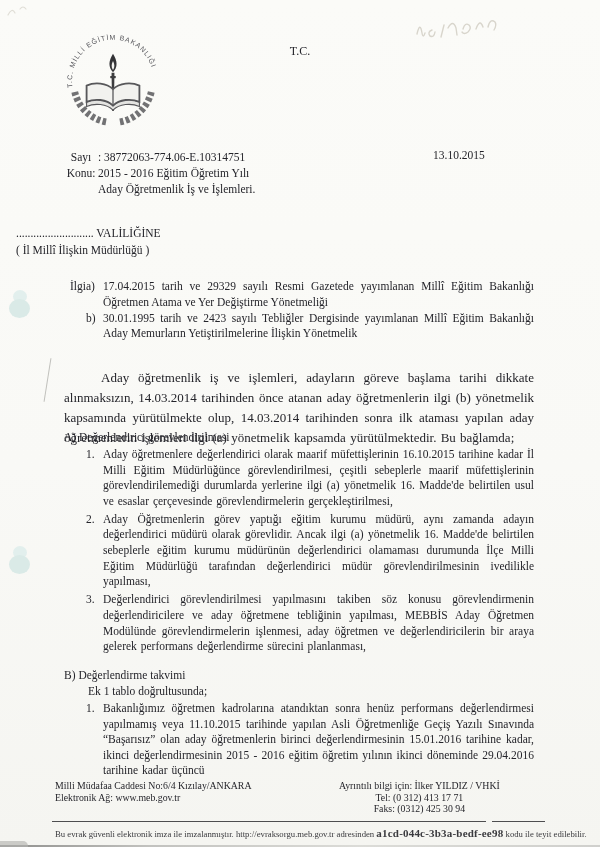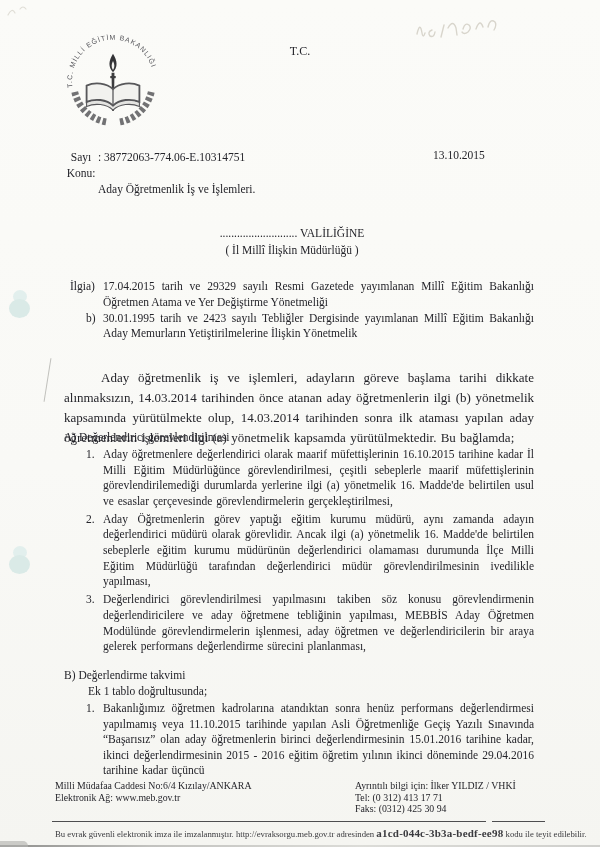--- a/index.html
+++ b/index.html
@@ -15,22 +15,22 @@
   .hdr-tc{top:28px;font-size:12px;margin-top:16px;}
   .hdr-min{top:44px;font-size:13.5px;}
   .hdr-dep{top:63px;font-size:12.5px;}
   
   .meta{position:absolute;left:64px;top:149px;font-size:11.5px;line-height:16px;}
   .meta-row{display:flex;}
   .meta-row .lbl{width:34px;flex:none;text-align:center;}
   .meta-ind{padding-left:34px;}
   .date{position:absolute;left:433px;top:149px;font-size:11.5px;}
   
-  .recipient{position:absolute;top:225px;left:0;width:584px;text-align:center;
-    font-size:11.5px;line-height:17px;}
+  .recipient{position:absolute;top:225px;left:0;width:584px;text-align:left;
+    font-size:11.5px;line-height:17px;padding-left:16px;}
   
   .ilgi{position:absolute;top:279px;left:64px;width:470px;font-size:11.5px;line-height:15.8px;}
   .ilgi-row{display:flex;}
   .ilgi-lbl{width:22px;flex:none;text-align:right;}
   .ilgi-mk{width:17px;flex:none;}
   .ilgi-tx{flex:1;text-align:justify;text-align-last:left;}
   
   .intro{position:absolute;top:368px;left:64px;width:470px;font-size:13px;
     line-height:20px;text-align:justify;text-align-last:left;text-indent:37px;word-spacing:1px;}
   .sec-h{position:absolute;left:64px;font-size:11.5px;white-space:nowrap;}
@@ -39,21 +39,21 @@
   .sec-b-sub{position:absolute;top:685px;left:88px;font-size:11.5px;white-space:nowrap;}
   .nlist{position:absolute;left:86px;width:448px;font-size:11.5px;line-height:15.6px;}
   .list-a{top:447px;}
   .list-b{top:701px;}
   .li{display:flex;margin-bottom:2.5px;}
   .li .num{width:17px;flex:none;}
   .li .txt{flex:1;text-align:justify;text-align-last:left;word-spacing:1px;}
   
   .f-col{position:absolute;top:780px;font-size:9.8px;line-height:11.6px;white-space:nowrap;}
   .f-left{left:55px;}
-  .f-right{left:355px;}
+  .f-right{left:339px;text-align:center;}
   .rule{position:absolute;top:821px;height:1.4px;background:#4e4e50;}
   .rule-1{left:52px;width:434px;}
   .rule-2{left:492px;width:53px;}
   .verify{position:absolute;top:827px;left:55px;width:530px;font-size:8.7px;
     color:#3a3a3e;white-space:nowrap;}
   .ver-code{font-weight:bold;font-size:11px;letter-spacing:.2px;}
   
   .blob{position:absolute;left:9px;}
   .blob .b1{width:14px;height:13px;border-radius:50%;background:#e2efed;margin-left:4px;}
   .blob .b2{width:21px;height:19px;border-radius:50%;background:#daeae7;margin-top:-4px;}
@@ -99,20 +99,21 @@
 
   <div class="hdr hdr-tc">T.C.</div>
 
   <div class="meta">
     <div class="meta-row">
       <span class="lbl">Sayı</span>
       <span>: 38772063-774.06-E.10314751</span>
     </div>
     <div class="meta-row">
       <span class="lbl">Konu:</span>
+      <span>2015 - 2016 Eğitim Öğretim Yılı</span>
     </div>
     <div class="meta-ind">Aday Öğretmenlik İş ve İşlemleri.</div>
   </div>
   <div class="date">13.10.2015</div>
 
   <div class="recipient">
     <div>........................... VALİLİĞİNE</div>
     <div>( İl Millî İlişkin Müdürlüğü )</div>
   </div>
 

